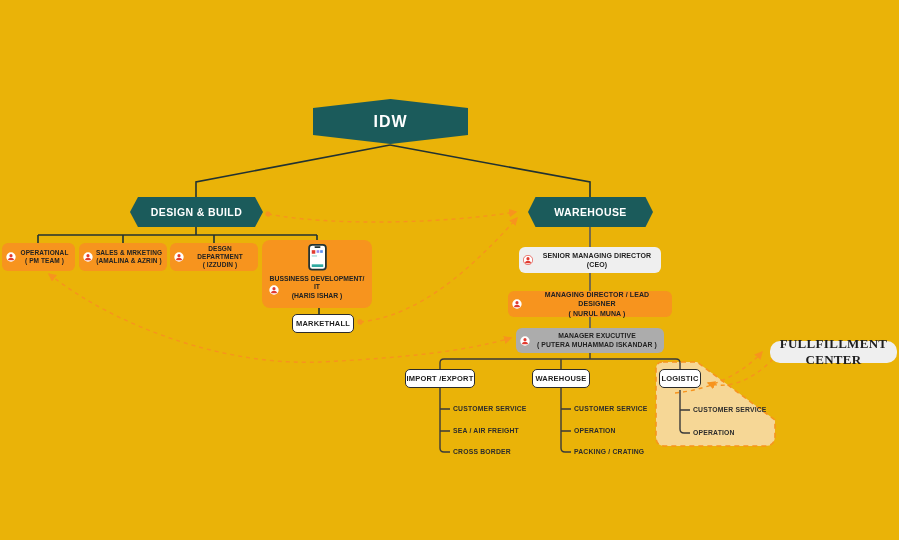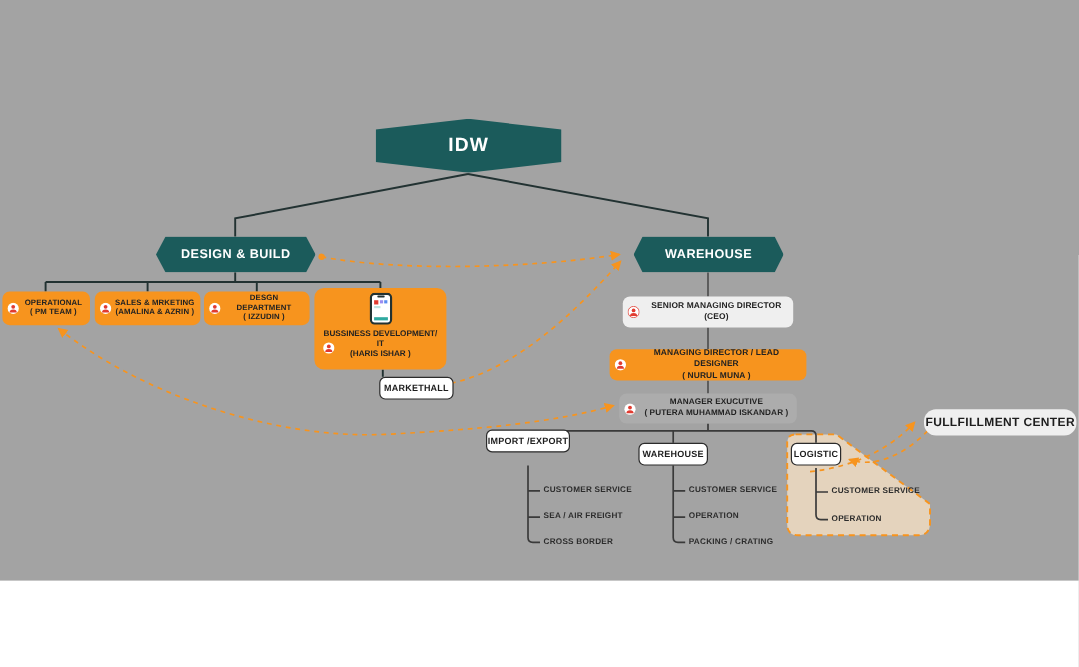--- a/index.html
+++ b/index.html
@@ -1,17 +1,17 @@
 <!DOCTYPE html>
 <html><head>
 <meta charset="utf-8">
 <style>
   * { margin:0; padding:0; box-sizing:border-box; }
   body { background:#fff; font-family:"Liberation Sans", sans-serif; }
-  .canvas { position:relative; width:899px; height:484px; background:#a3a3a3; overflow:hidden; }
+  .canvas { position:relative; width:899px; height:540px; background:#eab308; overflow:hidden; }
   svg.wires { position:absolute; left:0; top:0; z-index:0; }
   .node { position:absolute; z-index:2; display:flex; align-items:center; justify-content:center; text-align:center; }
 
   .hex { background:#1B5B5B; color:#fff; font-weight:bold; }
   .hex-top { clip-path:polygon(0 20%, 50% 0, 100% 20%, 100% 80%, 50% 100%, 0 80%); font-size:16px; letter-spacing:1px; }
   .hex-side { clip-path:polygon(0 50%, 6% 0, 94% 0, 100% 50%, 94% 100%, 6% 100%); font-size:10.5px; letter-spacing:.4px; }
 
   .dept { background:#F7941E; border-radius:6px; color:#222; font-weight:bold; font-size:6.5px; line-height:1.25; padding:2px 3px 2px 15px; letter-spacing:.1px; }
   .badge { position:absolute; left:4px; top:50%; transform:translateY(-50%); width:10px; height:10px; }
 
@@ -20,21 +20,21 @@
   .gray-mid { background:#ACACAC; }
   .orange { background:#F7941E; }
 
   .bigdept { background:#F7941E; border-radius:8px; color:#222; font-weight:bold; font-size:6.8px; line-height:1.3;
              flex-direction:column; justify-content:flex-end; padding:4px 4px 7px 4px; }
   .bigdept .phone { margin-bottom:4px; }
   .bigdept .badge { top:auto; bottom:13px; transform:none; left:7px; }
 
   .pill { background:#fff; border:1.7px solid #2B2B2B; border-radius:5px; font-weight:bold; font-size:7.5px; color:#1d1d1d; letter-spacing:.2px; }
 
-  .fc { background:#EFEFEF; border-radius:10px; font-weight:bold; font-size:10px; color:#1d1d1d; letter-spacing:.3px; }
+  .fc { background:#EFEFEF; border-radius:10px; font-weight:bold; font-size:13px; color:#1d1d1d; letter-spacing:.3px;font-family:Liberation Serif, serif; }
 
   .leaf { position:absolute; z-index:2; font-size:6.8px; font-weight:bold; color:#2c2c2c; letter-spacing:.2px; white-space:nowrap; }
 </style>
 </head>
 <body>
 
 <div class="canvas">
 
   <svg class="wires" width="899" height="556" viewBox="0 0 899 556">
     <defs>
@@ -123,21 +123,21 @@
       <rect x="4" y="23" width="13" height="3" fill="#2FA9A0"></rect>
     </svg>
     <svg class="badge" viewBox="0 0 12 12">
         <circle cx="6" cy="6" r="5.6" fill="#fff"></circle>
         <circle cx="6" cy="4.4" r="1.9" fill="#E13B30"></circle>
         <path d="M2.4,10 a3.6,3 0 0 1 7.2,0 Z" fill="#E13B30"></path>
       </svg>
     <span><span>BUSSINESS DEVELOPMENT/ IT</span><br><span>(HARIS ISHAR )</span></span>
   </div>
 
-  <div class="node pill" style="left:292px; top:314px; width:62px; height:19px;margin-left:24px;">MARKETHALL</div>
+  <div class="node pill" style="left:292px; top:314px; width:62px; height:19px;">MARKETHALL</div>
 
   <div class="node chainbox gray-light" style="left:519px; top:247px; width:142px; height:26px;">
     <svg class="badge" viewBox="0 0 12 12">
         <circle cx="6" cy="6" r="5.6" fill="#fff" stroke="#E13B30" stroke-width="0.8"></circle>
         <circle cx="6" cy="4.4" r="1.9" fill="#E13B30"></circle>
         <path d="M2.4,10 a3.6,3 0 0 1 7.2,0 Z" fill="#E13B30"></path>
       </svg>
     <span><span>SENIOR MANAGING DIRECTOR</span><br><span>(CEO)</span></span>
   </div>
   <div class="node chainbox orange" style="left:508px; top:291px; width:164px; height:26px;">
@@ -150,21 +150,21 @@
   </div>
   <div class="node chainbox gray-mid" style="left:516px; top:328px; width:148px; height:25px; font-size:6.8px;">
     <svg class="badge" viewBox="0 0 12 12">
         <circle cx="6" cy="6" r="5.6" fill="#fff"></circle>
         <circle cx="6" cy="4.4" r="1.9" fill="#E13B30"></circle>
         <path d="M2.4,10 a3.6,3 0 0 1 7.2,0 Z" fill="#E13B30"></path>
       </svg>
     <span><span>MANAGER EXUCUTIVE</span><br><span>( PUTERA MUHAMMAD ISKANDAR )</span></span>
   </div>
 
-  <div class="node pill" style="left:405px; top:358px; width:70px; height:19px;">IMPORT /EXPORT</div>
+  <div class="node pill" style="left:405px; top:369px; width:70px; height:19px;">IMPORT /EXPORT</div>
   <div class="node pill" style="left:532px; top:369px; width:58px; height:19px;">WAREHOUSE</div>
   <div class="node pill" style="left:659px; top:369px; width:42px; height:19px;text-align:right;">LOGISTIC</div>
 
   <span class="leaf" style="left:453px; top:405px;">CUSTOMER SERVICE</span>
   <span class="leaf" style="left:453px; top:427px;">SEA / AIR FREIGHT</span>
   <span class="leaf" style="left:453px; top:448px;">CROSS BORDER</span>
 
   <span class="leaf" style="left:574px; top:405px;">CUSTOMER SERVICE</span>
   <span class="leaf" style="left:574px; top:427px;">OPERATION</span>
   <span class="leaf" style="left:574px; top:448px;">PACKING / CRATING</span>

